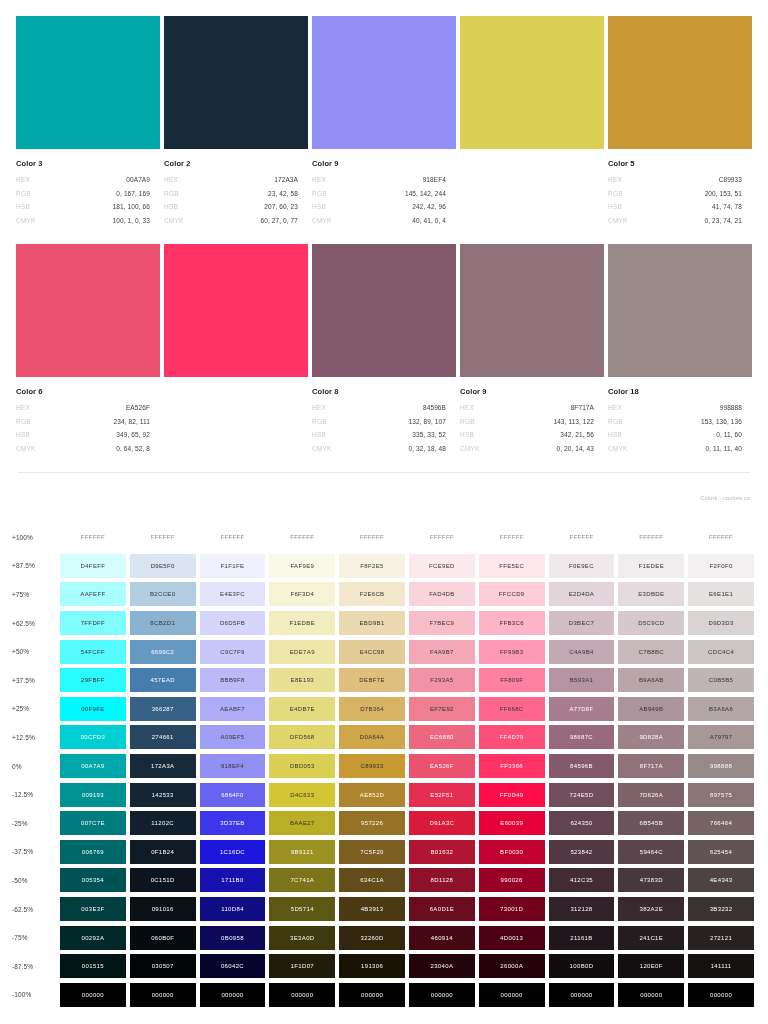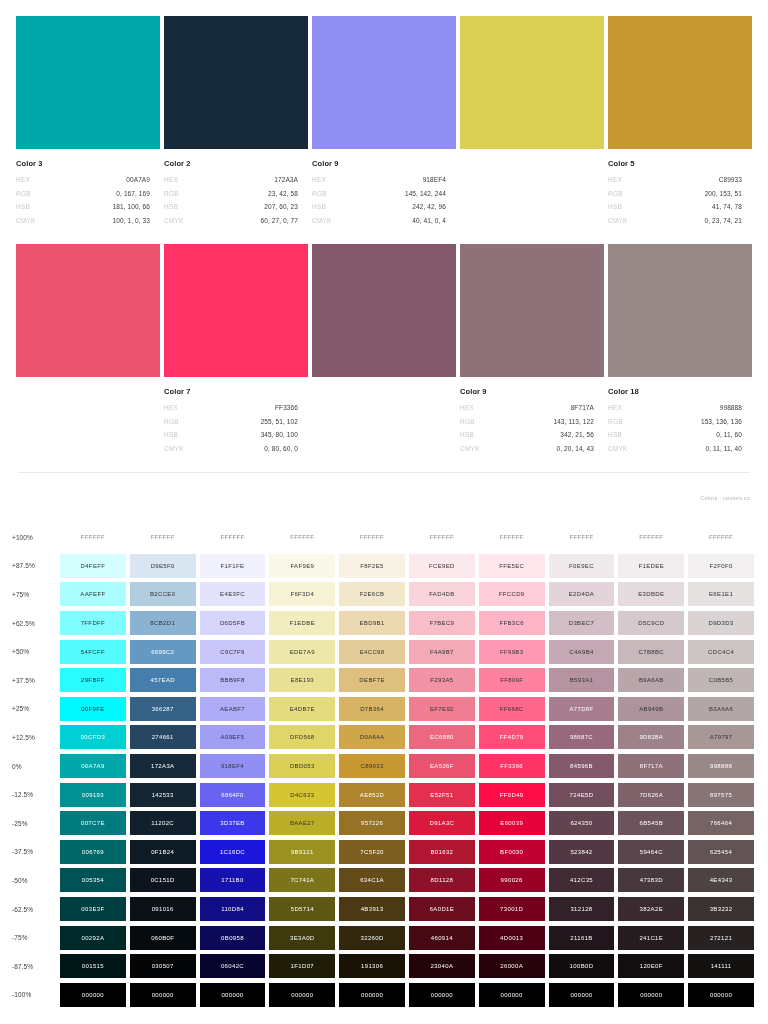--- a/index.html
+++ b/index.html
@@ -204,45 +204,64 @@
             <span class="info-key">CMYK</span>
             <span class="info-val">0, 23, 74, 21</span>
           </div>
         </div>
       </div>
     </div>
 
   <div class="palette-row" id="prow2" style="margin-top:14px;">
       <div class="swatch-col">
         <div class="swatch" style="background: rgb(234, 82, 111);"></div>
+        <div class="swatch-info">
+          <div class="swatch-title">Color 6</div>
+          <div class="info-line">
+            <span class="info-key">HEX</span>
+            <span class="info-val">EA526F</span>
+          </div>
+          <div class="info-line">
+            <span class="info-key">RGB</span>
+            <span class="info-val">234, 82, 111</span>
+          </div>
+          <div class="info-line">
+            <span class="info-key">HSB</span>
+            <span class="info-val">349, 65, 92</span>
+          </div>
+          <div class="info-line">
+            <span class="info-key">CMYK</span>
+            <span class="info-val">0, 64, 52, 8</span>
+          </div>
+        </div>
       </div>
       <div class="swatch-col">
         <div class="swatch" style="background: rgb(255, 51, 102);"></div>
-        <div class="swatch-info">
-          <div class="swatch-title">Color 7</div>
-          <div class="info-line">
-            <span class="info-key">HEX</span>
-            <span class="info-val">FF3366</span>
-          </div>
-          <div class="info-line">
-            <span class="info-key">RGB</span>
-            <span class="info-val">255, 51, 102</span>
-          </div>
-          <div class="info-line">
-            <span class="info-key">HSB</span>
-            <span class="info-val">345, 80, 100</span>
-          </div>
-          <div class="info-line">
-            <span class="info-key">CMYK</span>
-            <span class="info-val">0, 80, 60, 0</span>
-          </div>
-        </div>
       </div>
       <div class="swatch-col">
         <div class="swatch" style="background: rgb(132, 89, 107);"></div>
+        <div class="swatch-info">
+          <div class="swatch-title">Color 8</div>
+          <div class="info-line">
+            <span class="info-key">HEX</span>
+            <span class="info-val">84596B</span>
+          </div>
+          <div class="info-line">
+            <span class="info-key">RGB</span>
+            <span class="info-val">132, 89, 107</span>
+          </div>
+          <div class="info-line">
+            <span class="info-key">HSB</span>
+            <span class="info-val">335, 33, 52</span>
+          </div>
+          <div class="info-line">
+            <span class="info-key">CMYK</span>
+            <span class="info-val">0, 32, 18, 48</span>
+          </div>
+        </div>
       </div>
       <div class="swatch-col">
         <div class="swatch" style="background: rgb(143, 113, 122);"></div>
         <div class="swatch-info">
           <div class="swatch-title">Color 9</div>
           <div class="info-line">
             <span class="info-key">HEX</span>
             <span class="info-val">8F717A</span>
           </div>
           <div class="info-line">

